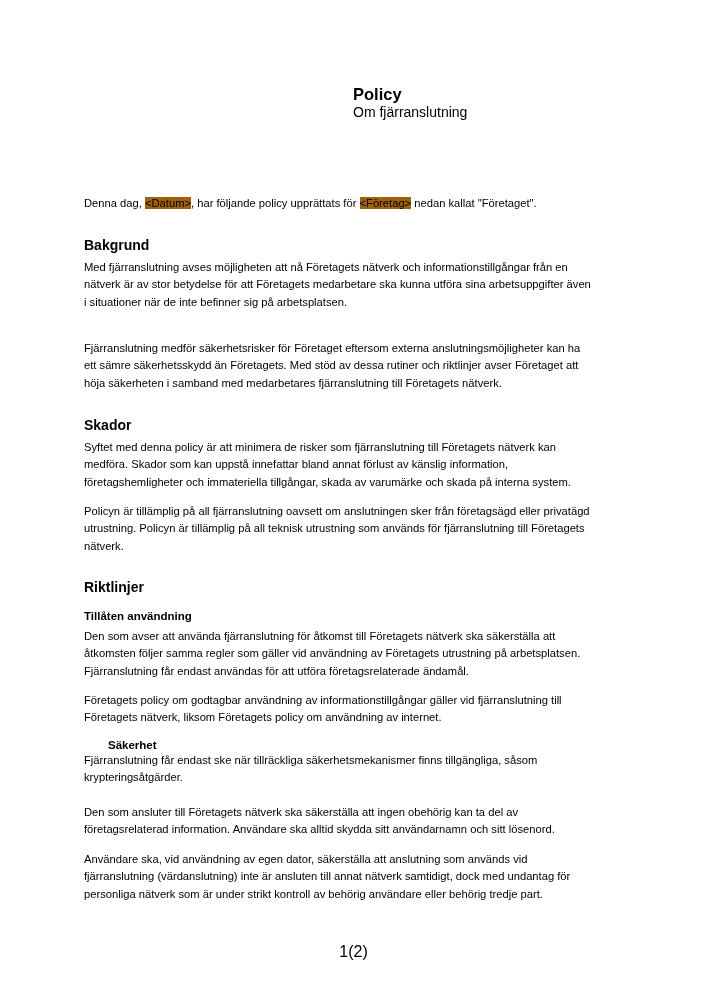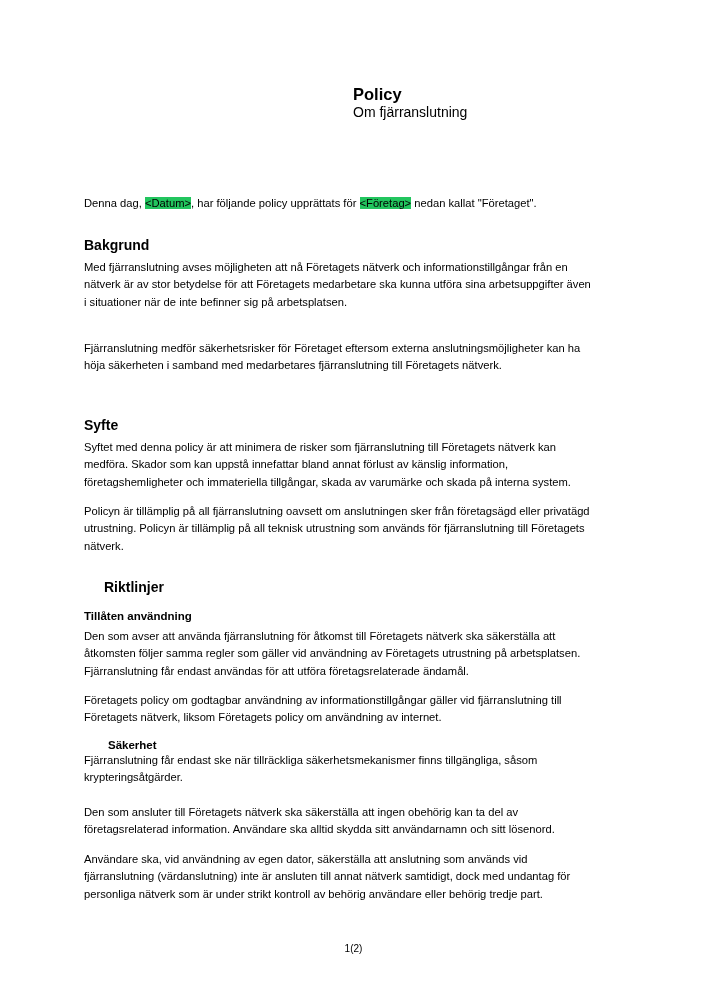--- a/index.html
+++ b/index.html
@@ -8,22 +8,22 @@
       font-family: "Liberation Sans", sans-serif; color: #000;
     }
     .page { position: absolute; left: 0; top: 0; width: 707px; height: 753px; }
     .title-block { position: absolute; left: 353px; top: 85px; }
     .doc-title { font-size: 16.5px; font-weight: bold; line-height: 19px; }
     .doc-subtitle { font-size: 14px; line-height: 17px; }
     .content { position: absolute; left: 84px; top: 0; width: 545px; }
     .p { position: absolute; left: 0; width: 545px; font-size: 11.2px; line-height: 17.3px; white-space: normal; }
     .h1 { position: absolute; left: 0; font-size: 14px; font-weight: bold; line-height: 17px; }
     .h2 { position: absolute; left: 0; font-size: 11.5px; font-weight: bold; line-height: 15px; }
-    .hl { background: #22c55e; }
-    .page-number { position: absolute; left: 0; width: 707px; top: 943px; text-align: center; font-size: 10px; }
+    .hl { background: #a16207; }
+    .page-number { position: absolute; left: 0; width: 707px; top: 943px; text-align: center; font-size: 16px; }
     .line { display: block; white-space: nowrap; }
   </style>
 </head>
 <body>
 
 <div class="page">
 
   <div class="title-block">
     <div class="doc-title">Policy</div>
     <div class="doc-subtitle">Om fjärranslutning</div>
@@ -36,36 +36,37 @@
     </div>
 
     <div class="h1" style="top:237px;">Bakgrund</div>
     <div class="p" style="top:259px;">
       <span class="line">Med fjärranslutning avses möjligheten att nå Företagets nätverk och informationstillgångar från en</span>
       <span class="line">nätverk är av stor betydelse för att Företagets medarbetare ska kunna utföra sina arbetsuppgifter även</span>
       <span class="line">i situationer när de inte befinner sig på arbetsplatsen.</span>
     </div>
     <div class="p" style="top:340px;">
       <span class="line">Fjärranslutning medför säkerhetsrisker för Företaget eftersom externa anslutningsmöjligheter kan ha</span>
+      <span class="line">ett sämre säkerhetsskydd än Företagets. Med stöd av dessa rutiner och riktlinjer avser Företaget att</span>
       <span class="line">höja säkerheten i samband med medarbetares fjärranslutning till Företagets nätverk.</span>
     </div>
 
-    <div class="h1" style="top:417px;">Syfte</div>
+    <div class="h1" style="top:417px;">Skador</div>
     <div class="p" style="top:439px;">
       <span class="line">Syftet med denna policy är att minimera de risker som fjärranslutning till Företagets nätverk kan</span>
       <span class="line">medföra. Skador som kan uppstå innefattar bland annat förlust av känslig information,</span>
       <span class="line">företagshemligheter och immateriella tillgångar, skada av varumärke och skada på interna system.</span>
     </div>
     <div class="p" style="top:503px;">
       <span class="line">Policyn är tillämplig på all fjärranslutning oavsett om anslutningen sker från företagsägd eller privatägd</span>
       <span class="line">utrustning. Policyn är tillämplig på all teknisk utrustning som används för fjärranslutning till Företagets</span>
       <span class="line">nätverk.</span>
     </div>
 
-    <div class="h1" style="top:579px;margin-left:20px;">Riktlinjer</div>
+    <div class="h1" style="top:579px;">Riktlinjer</div>
     <div class="h2" style="top:609px;">Tillåten användning</div>
     <div class="p" style="top:628px;">
       <span class="line">Den som avser att använda fjärranslutning för åtkomst till Företagets nätverk ska säkerställa att</span>
       <span class="line">åtkomsten följer samma regler som gäller vid användning av Företagets utrustning på arbetsplatsen.</span>
       <span class="line">Fjärranslutning får endast användas för att utföra företagsrelaterade ändamål.</span>
     </div>
     <div class="p" style="top:692px;">
       <span class="line">Företagets policy om godtagbar användning av informationstillgångar gäller vid fjärranslutning till</span>
       <span class="line">Företagets nätverk, liksom Företagets policy om användning av internet.</span>
     </div>

